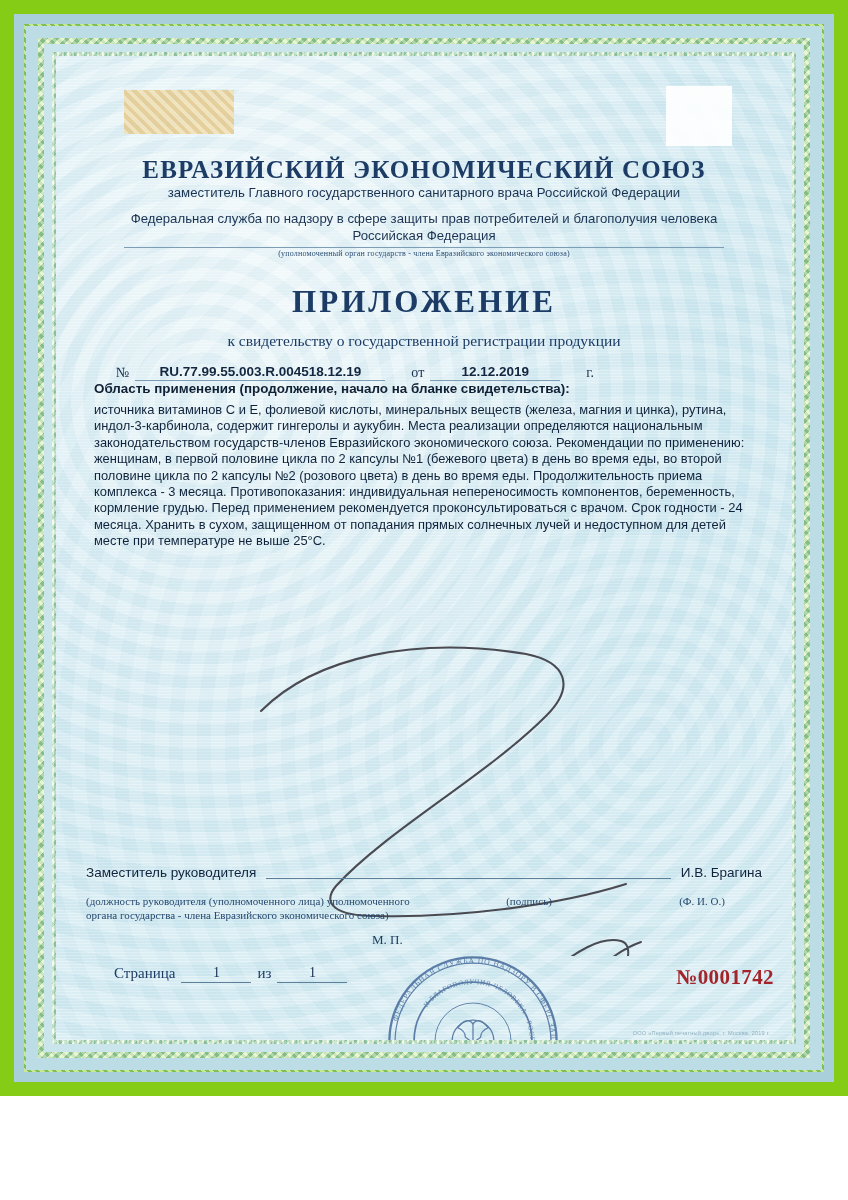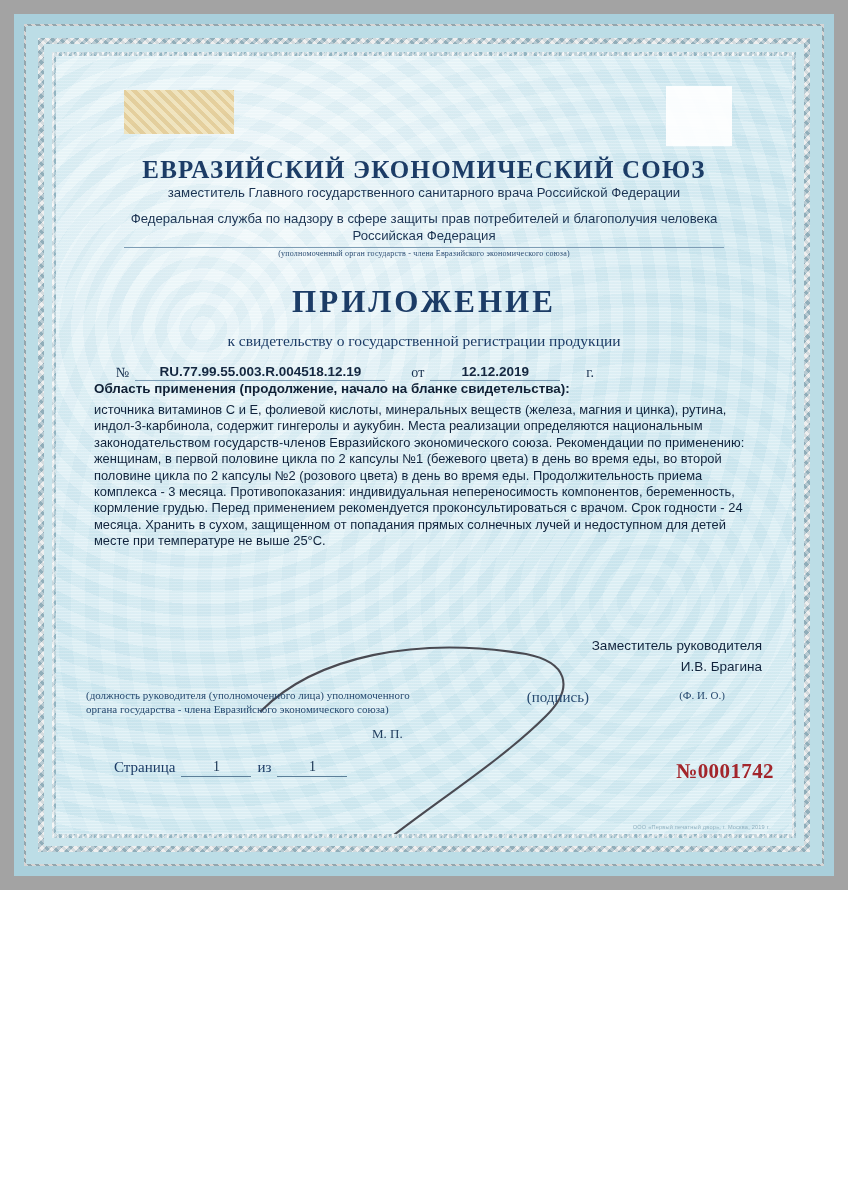--- a/index.html
+++ b/index.html
@@ -10,22 +10,22 @@
   body {
     width: 848px;
     height: 1200px;
     font-family: "Liberation Sans", sans-serif;
     overflow: hidden;
   }
 
   .certificate {
     position: relative;
     width: 848px;
-    height: 890px;
-    background: #a3a3a3;
+    height: 1096px;
+    background: #84cc16;
     box-sizing: border-box;
   }
 
   
   .border-outer {
     position: absolute;
     left: 14px;
     top: 14px;
     right: 14px;
     bottom: 14px;
@@ -230,21 +230,20 @@
     position: absolute;
     left: 30px;
     right: 30px;
     bottom: 118px;
     z-index: 6;
   }
   .sign-row {
     display: flex;
     align-items: flex-end;
     justify-content: flex-end;
-    flex-direction: column;
   }
   .sign-title {
     font-family: "Liberation Sans", sans-serif;
     font-size: 13.5px;
     color: #10233c;
     padding-bottom: 2px;
   }
   .sign-line {
     flex: 1;
     border-bottom: 1px solid #5d7f99;
@@ -263,24 +262,24 @@
   }
   .legend-left {
     font-family: "Liberation Serif", serif;
     font-size: 11px;
     line-height: 13.5px;
     color: #26496f;
     max-width: 330px;
   }
   .legend-mid {
     font-family: "Liberation Serif", serif;
-    font-size: 15px;
+    font-size: 11px;
     color: #26496f;
     width: 120px;
-    text-align: right;
+    text-align: center;
   }
   .legend-right {
     font-family: "Liberation Serif", serif;
     font-size: 11px;
     color: #26496f;
     width: 120px;
     text-align: center;
   }
   .mp {
     position: absolute;

